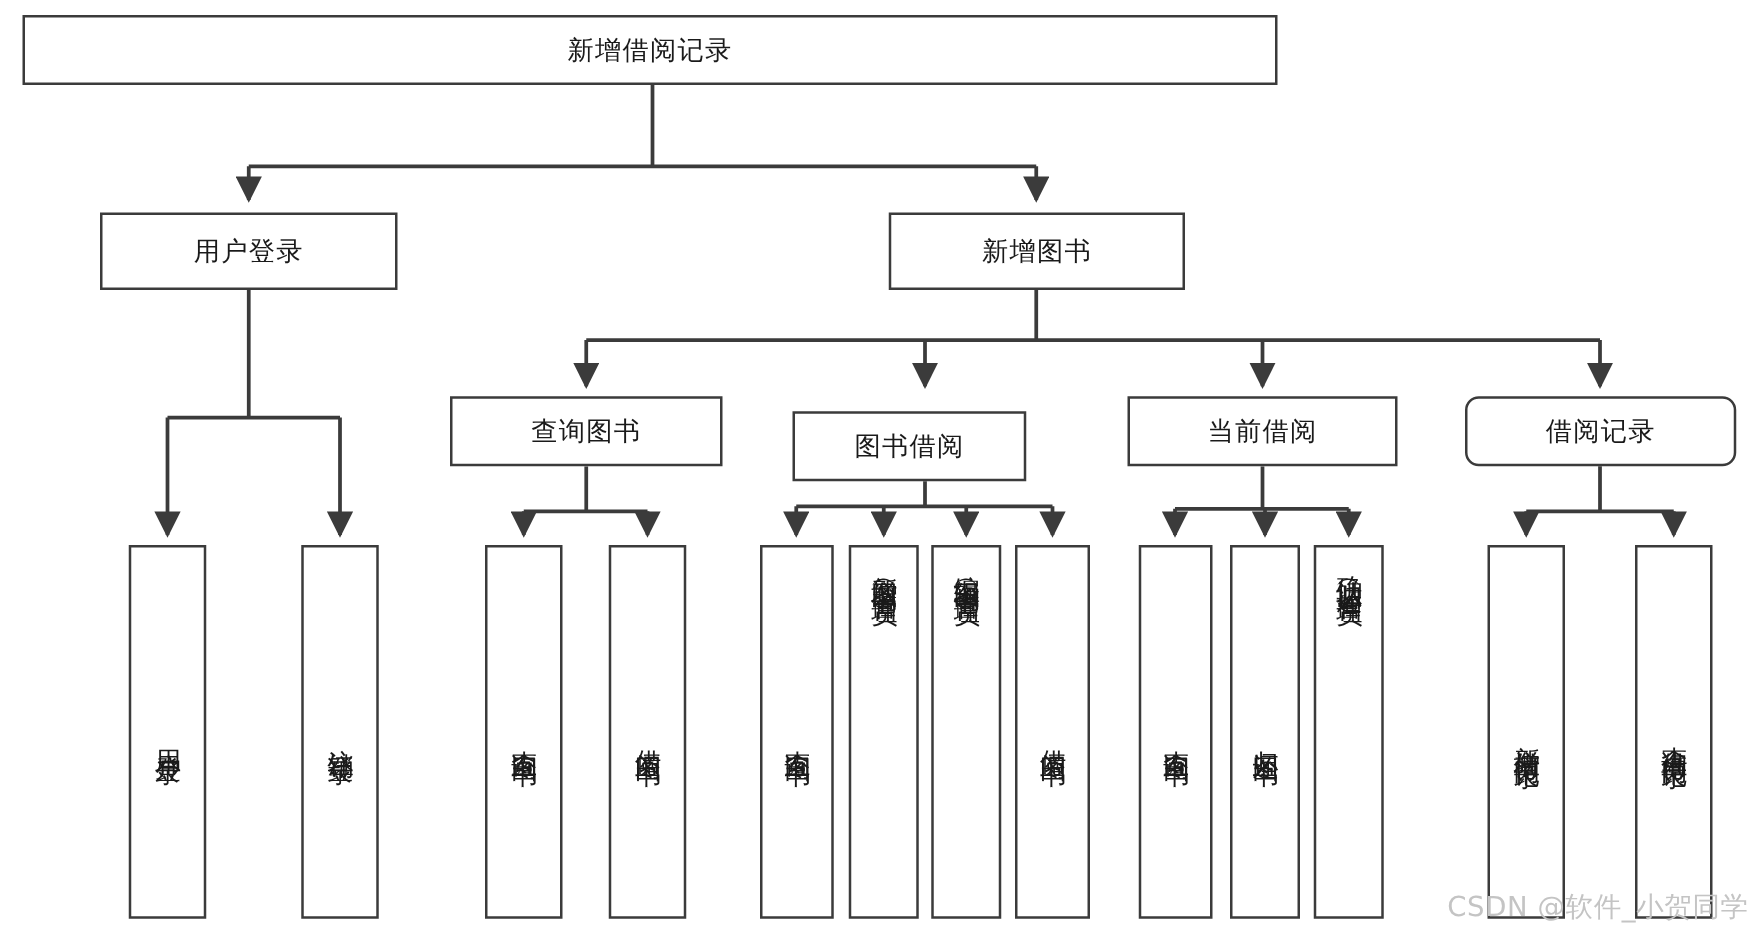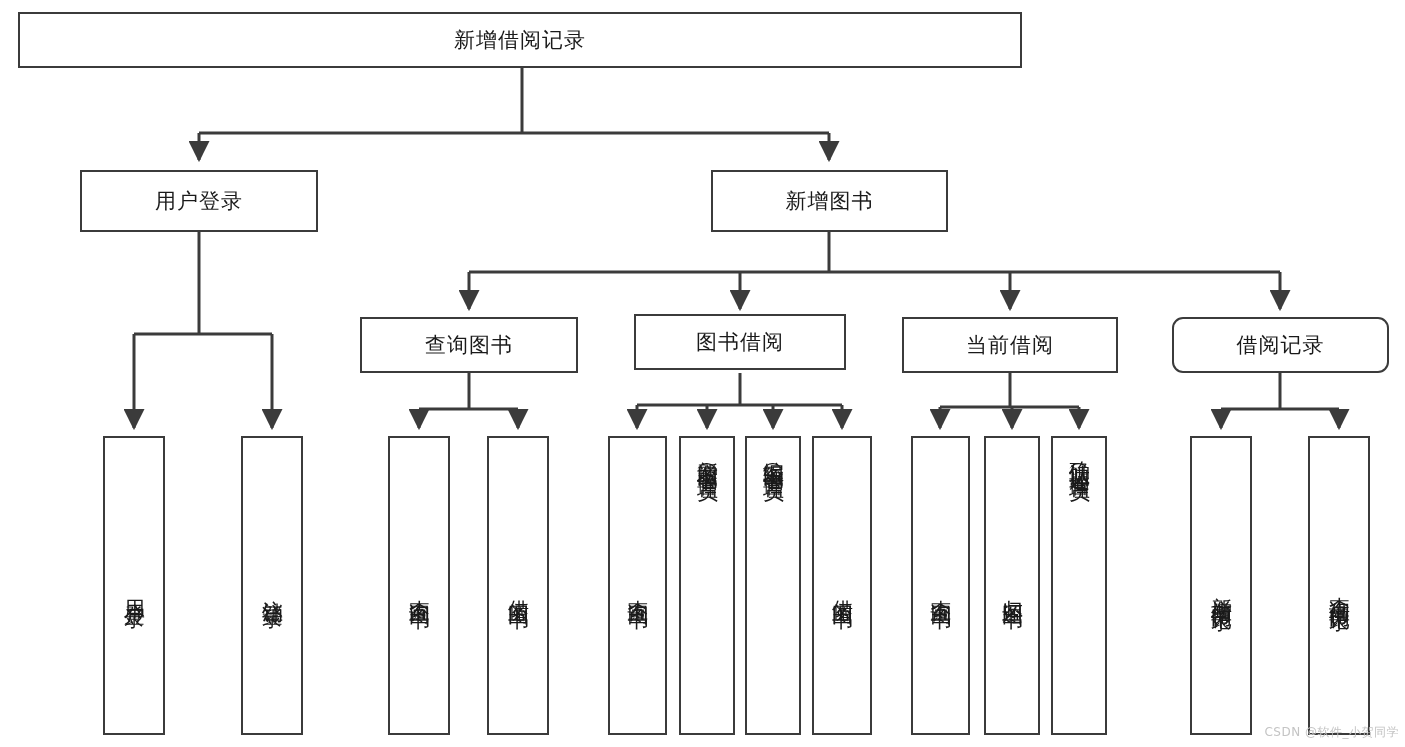--- a/index.html
+++ b/index.html
@@ -56,21 +56,21 @@
     margin: 0 auto;
   }
   .node.vert.center .label {
     margin-top: auto;
     margin-bottom: auto;
   }
   #watermark {
     position: absolute;
     right: 6px;
     bottom: 6px;
-    font-size: 12px;
+    font-size: 22px;
     color: #c4c4c4;
     letter-spacing: 0.5px;
     white-space: nowrap;
     font-family: "DejaVu Sans", "Liberation Sans", sans-serif;
   }
 </style>
 </head>
 <body>
 
 <div id="canvas">
@@ -132,21 +132,21 @@
   <div class="node" style="left:80px; top:170px; width:238px; height:62px;">
     <span class="label">用户登录</span>
   </div>
   <div class="node" style="left:711px; top:170px; width:237px; height:62px;">
     <span class="label">新增图书</span>
   </div>
 
   <div class="node" style="left:360px; top:317px; width:218px; height:56px;">
     <span class="label">查询图书</span>
   </div>
-  <div class="node" style="left:634px; top:314px; width:212px; height:56px;">
+  <div class="node" style="left:634px; top:329px; width:187px; height:56px;">
     <span class="label">图书借阅</span>
   </div>
   <div class="node" style="left:902px; top:317px; width:216px; height:56px;">
     <span class="label">当前借阅</span>
   </div>
   <div class="node" style="left:1172px; top:317px; width:217px; height:56px;border-radius:11px;">
     <span class="label">借阅记录</span>
   </div>
 
   <div class="node vert center" style="left:103px; top:436px; width:62px; height:299px;">

